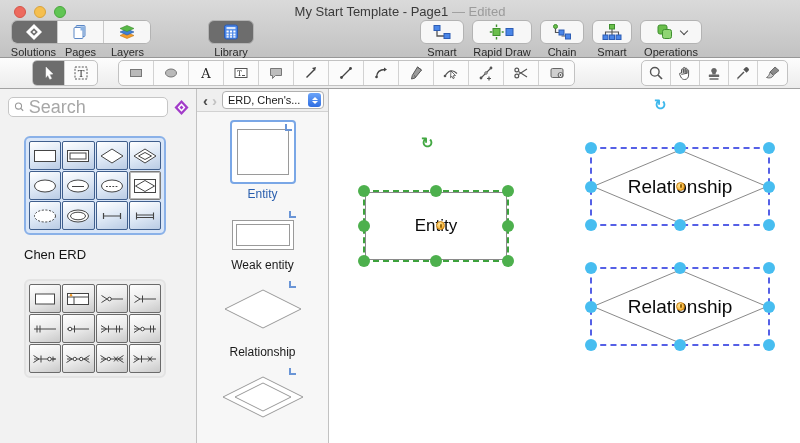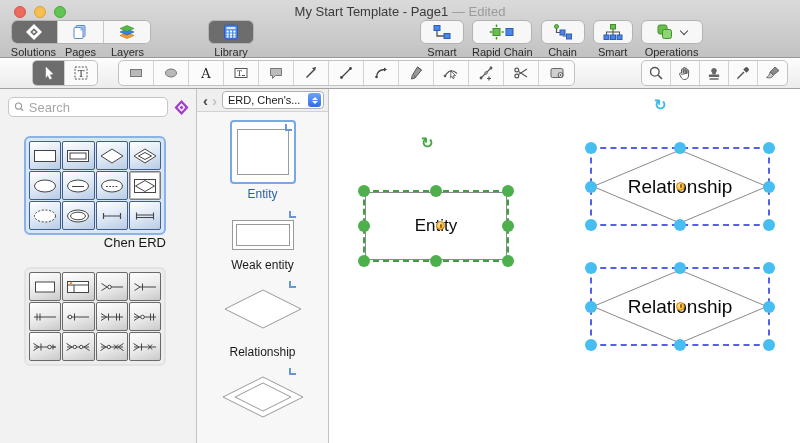--- a/index.html
+++ b/index.html
@@ -38,32 +38,32 @@
 
   
   .content { display:flex; height:354px; }
   .sidebar { width:197px; background:#f2f2f2; border-right:1px solid #c2c2c2; overflow:hidden; }
   .shape-panel { width:132px; background:#f7f7f7; border-right:1px solid #c2c2c2; overflow:hidden; }
   .canvas { position:relative; flex:1; background:#fff; }
 
   
   .search-row { display:flex; align-items:center; margin:8px 6px 0 8px; gap:5px; }
   .search-box { flex:1; display:flex; align-items:center; height:20px; background:#fff; border:1px solid #c6c6c6; border-radius:5px; padding:0 5px; gap:4px; }
-  .search-box input { border:none; outline:none; width:100%; font-size:13px; background:transparent; color:#333; font-family:"Liberation Sans",sans-serif; }
+  .search-box input { border:none; outline:none; width:100%; font-size:18px; background:transparent; color:#333; font-family:"Liberation Sans",sans-serif; }
   .search-box input::placeholder { color:#a7a7a7; }
   .tri { width:0; height:0; border-left:5px solid transparent; border-right:5px solid transparent; border-top:6px solid #3c3c3c; display:inline-block; margin-right:5px; }
   .tri.navy { border-top-color:#1b3f77; }
   .sol-row { margin:13px 0 0 8px; font-size:13px; color:#2a5fae; display:flex; align-items:center; }
   .lib-row { margin:9px 0 0 22px; font-size:13px; font-weight:bold; color:#1b3f77; display:flex; align-items:center; }
   .libcard { margin:19px 0 0 24px; width:142px; border:2px solid #8ab1e8; border-radius:6px; background:#d9e6f8; padding:3px; display:grid; grid-template-columns:repeat(4,1fr); gap:1px; }
   .libcard.gray { border-color:#e3e3e3; background:#ededed; margin-top:17px; }
   .ltile { height:29px; display:flex; align-items:center; justify-content:center; border:1px solid #3f5e8c; border-radius:2px; background:linear-gradient(160deg,#ffffff 0%,#dbe6f4 55%,#b9cbe4 100%); }
   .libcard.gray .ltile { border-color:#6a6a6a; background:linear-gradient(160deg,#ffffff 0%,#e9e9e9 55%,#c9c9c9 100%); }
   .ltile.hov { border:1px solid #7a7a7a; background:#fdfdfd; box-shadow:0 0 0 1px #b9b9b9 inset; }
-  .lib-name { width:142px; margin:0 0 0 24px; text-align:right; font-size:13px; color:#141414; }
+  .lib-name { width:142px; margin:12px 0 0 24px; text-align:left; font-size:13px; color:#141414; }
 
   
   .sp-header { height:23px; background:#efefef; border-bottom:1px solid #d2d2d2; display:flex; align-items:center; padding:0 4px; }
   .nav-b { font-size:15px; font-weight:bold; color:#4a4a4a; padding:0 2px; line-height:1; }
   .nav-f { font-size:15px; font-weight:bold; color:#c2c2c2; padding:0 2px; line-height:1; }
   .dropdown { flex:1; margin-left:3px; height:18px; background:#fff; border:1px solid #b0b0b0; border-radius:4px; display:flex; align-items:center; overflow:hidden; }
   .dd-text { flex:1; font-size:11px; color:#1a1a1a; padding-left:5px; white-space:nowrap; }
   .stepper { width:13px; height:14px; margin-right:2px; border-radius:3px; background:linear-gradient(#6ba4f9,#2e6de2); display:flex; flex-direction:column; align-items:center; justify-content:center; gap:1px; }
   .st-up { width:0; height:0; border-left:3px solid transparent; border-right:3px solid transparent; border-bottom:3.5px solid #fff; }
   .st-dn { width:0; height:0; border-left:3px solid transparent; border-right:3px solid transparent; border-top:3.5px solid #fff; }
@@ -181,21 +181,21 @@
         <span class="tb-lbl">Smart</span>
       </div>
       <div class="tb-col">
         <div class="solo-btn" style="width:60px">
           <svg width="26" height="18" viewBox="0 0 26 18">
               <rect x="4" y="5.5" width="7" height="7" fill="#6abf4b" stroke="#3f8f2f"></rect>
               <path d="M7.5 1.5v2.5M7.5 14v2.5M.8 9h2.5M12.7 9h2" stroke="#3f8f2f" stroke-width="1.4"></path>
               <rect x="17" y="5.5" width="7" height="7" fill="#4a86e8" stroke="#2d5db4"></rect>
             </svg>
         </div>
-        <span class="tb-lbl">Rapid Chain</span>
+        <span class="tb-lbl">Rapid Draw</span>
       </div>
       <div class="tb-col">
         <div class="solo-btn" style="width:44px">
           <svg width="20" height="18" viewBox="0 0 20 18">
               <circle cx="3.5" cy="3.5" r="2" fill="#6abf4b" stroke="#3f8f2f"></circle>
               <path d="M3.5 5.5v4h6m0 3.5h5" fill="none" stroke="#555" stroke-width="1.2"></path>
               <rect x="7" y="7" width="5" height="5" fill="#4a86e8" stroke="#2d5db4"></rect>
               <rect x="13.5" y="11" width="5" height="5" fill="#4a86e8" stroke="#2d5db4"></rect>
             </svg>
         </div>

